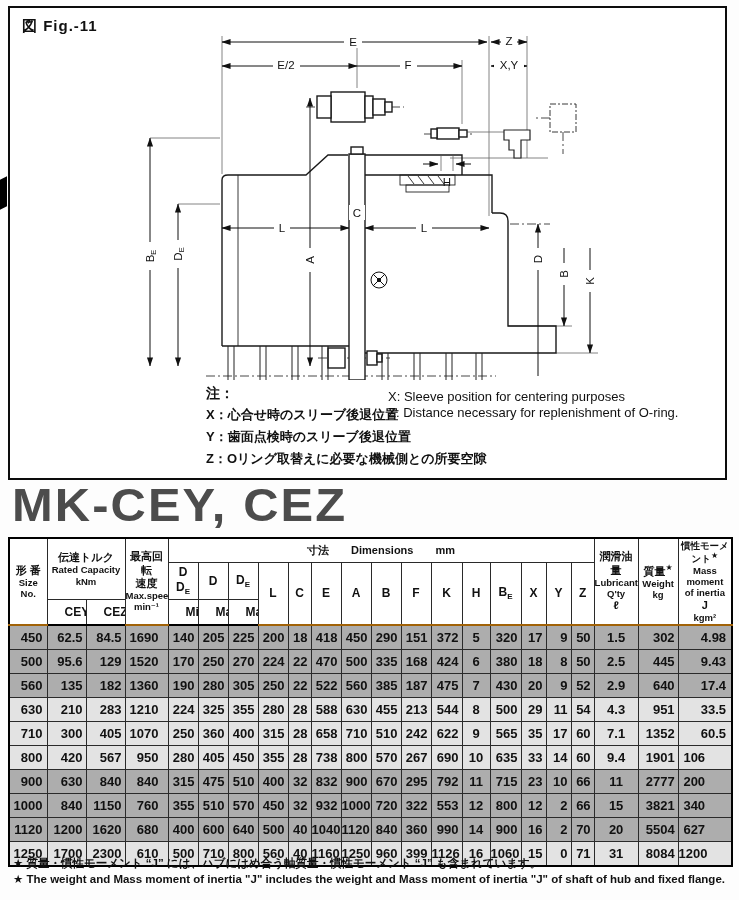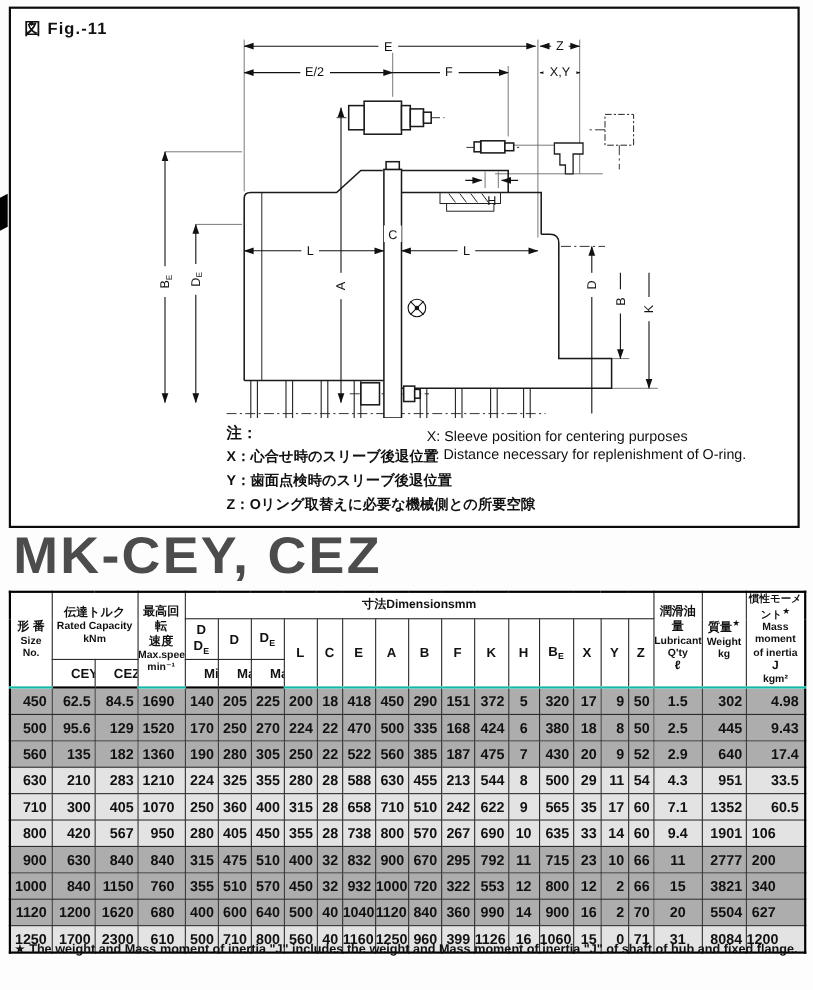--- a/index.html
+++ b/index.html
@@ -20,22 +20,22 @@
               transform-origin:left top;}
   table.spec{position:absolute;left:8px;top:537px;width:723px;border-collapse:collapse;
              table-layout:fixed;border:2px solid #000;}
   .spec th,.spec td{border:1px solid #2a2a2a;padding:0;overflow:hidden;}
   .spec thead th{background:#fff;font-weight:bold;font-size:11px;line-height:1.2;
                  text-align:center;vertical-align:middle;}
   .spec thead .en{font-size:9.5px;font-weight:bold;}
   .spec thead tr.r1 th{height:23px;}
   .spec thead tr.r2 th{height:36px;font-size:12px;}
   .spec thead tr.r3 th{height:24px;font-size:12px;border-bottom:2px solid #000;padding-left:17px;}
-  .spec thead th.bb{border-bottom:2px solid #14b8a6;}
-  .gap{}
+  .spec thead th.bb{border-bottom:2px solid #a16207;}
+  .gap{margin-left:22px;}
   .spec tbody td{height:23px;font-size:13px;font-weight:bold;text-align:right;padding-right:3px;}
   tr.row-dark td{background:#adadad;}
   tr.row-light td{background:#e3e3e3;}
   .spec tbody td.c0{padding-right:4px;}
   .spec tbody td.c3{padding-right:9px;margin-top:26px;}
   .spec tbody td.c14,.spec tbody td.c19{text-align:center;padding-right:0;}
   .spec tbody td.c21.noDec{padding-right:26px;}
   .spec tbody td.c21{padding-right:5px;}
   .footnotes{position:absolute;left:13px;top:855px;font-size:11.5px;line-height:16px;
              font-weight:bold;white-space:nowrap;}
@@ -516,14 +516,15 @@
         <td class="c17">0</td>
         <td class="c18">71</td>
         <td class="c19">31</td>
         <td class="c20">8084</td>
         <td class="c21 noDec">1200</td>
       </tr>
     </tbody>
 </table>
 
 <div class="footnotes">
+  <div>★ 質量・慣性モーメント “J” には、ハブにはめ合う軸質量・慣性モーメント “J” も含まれています。</div>
   <div>★ The weight and Mass moment of inertia "J" includes the weight and Mass moment of inertia "J" of shaft of hub and fixed flange.</div>
 </div>
 
 </body></html>

